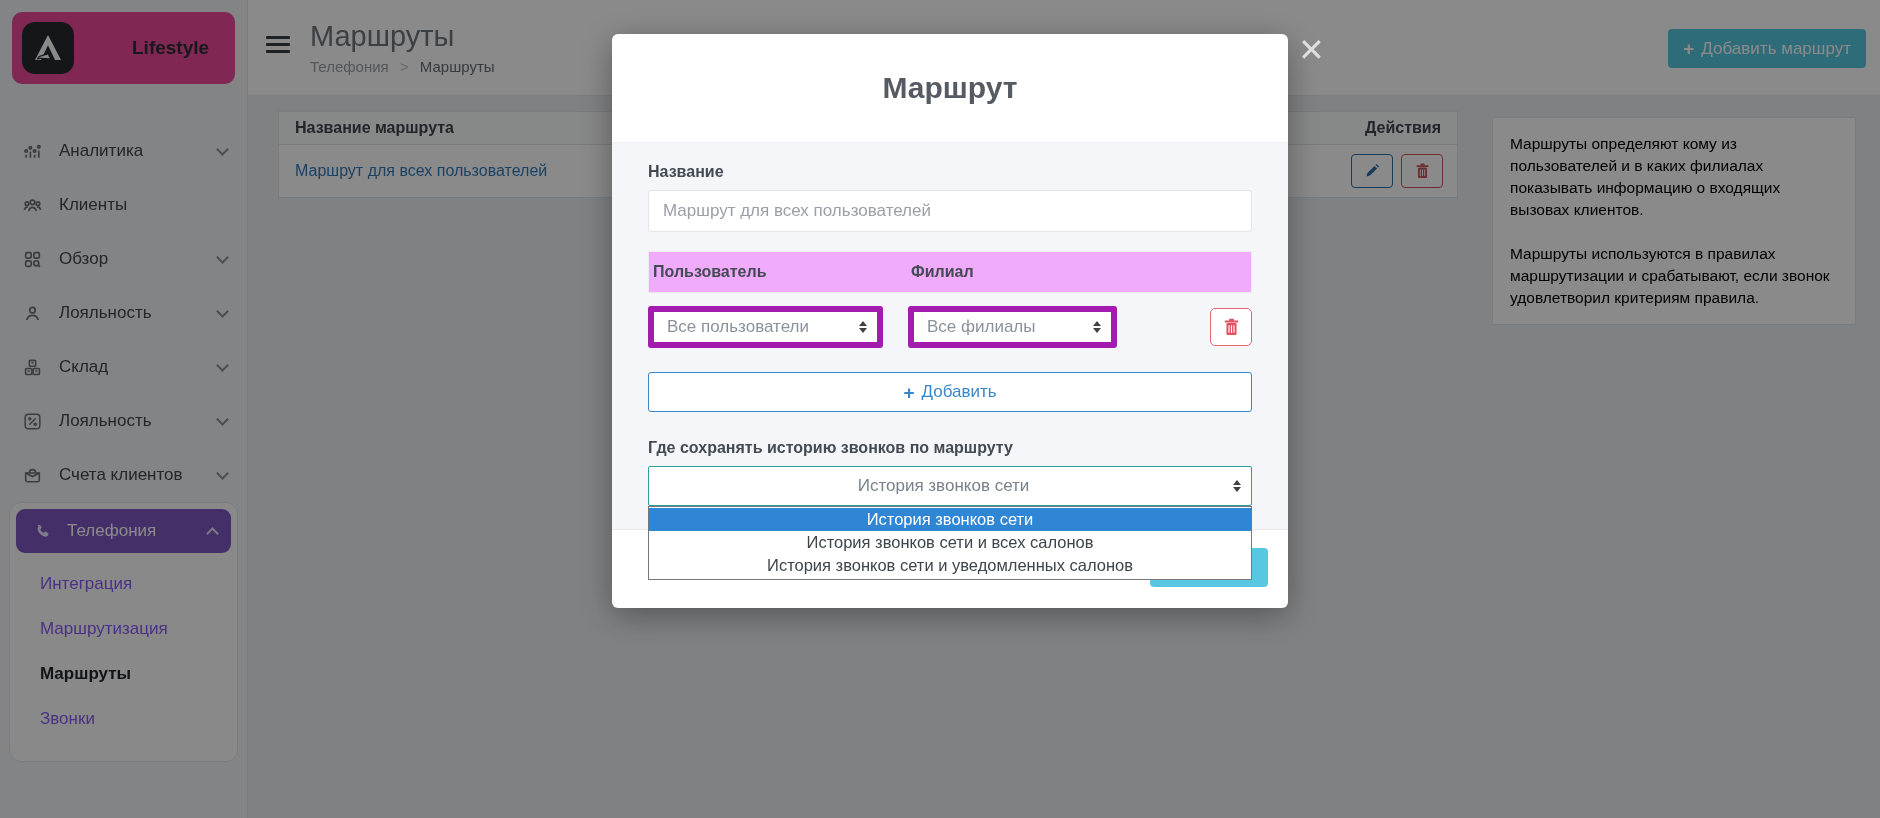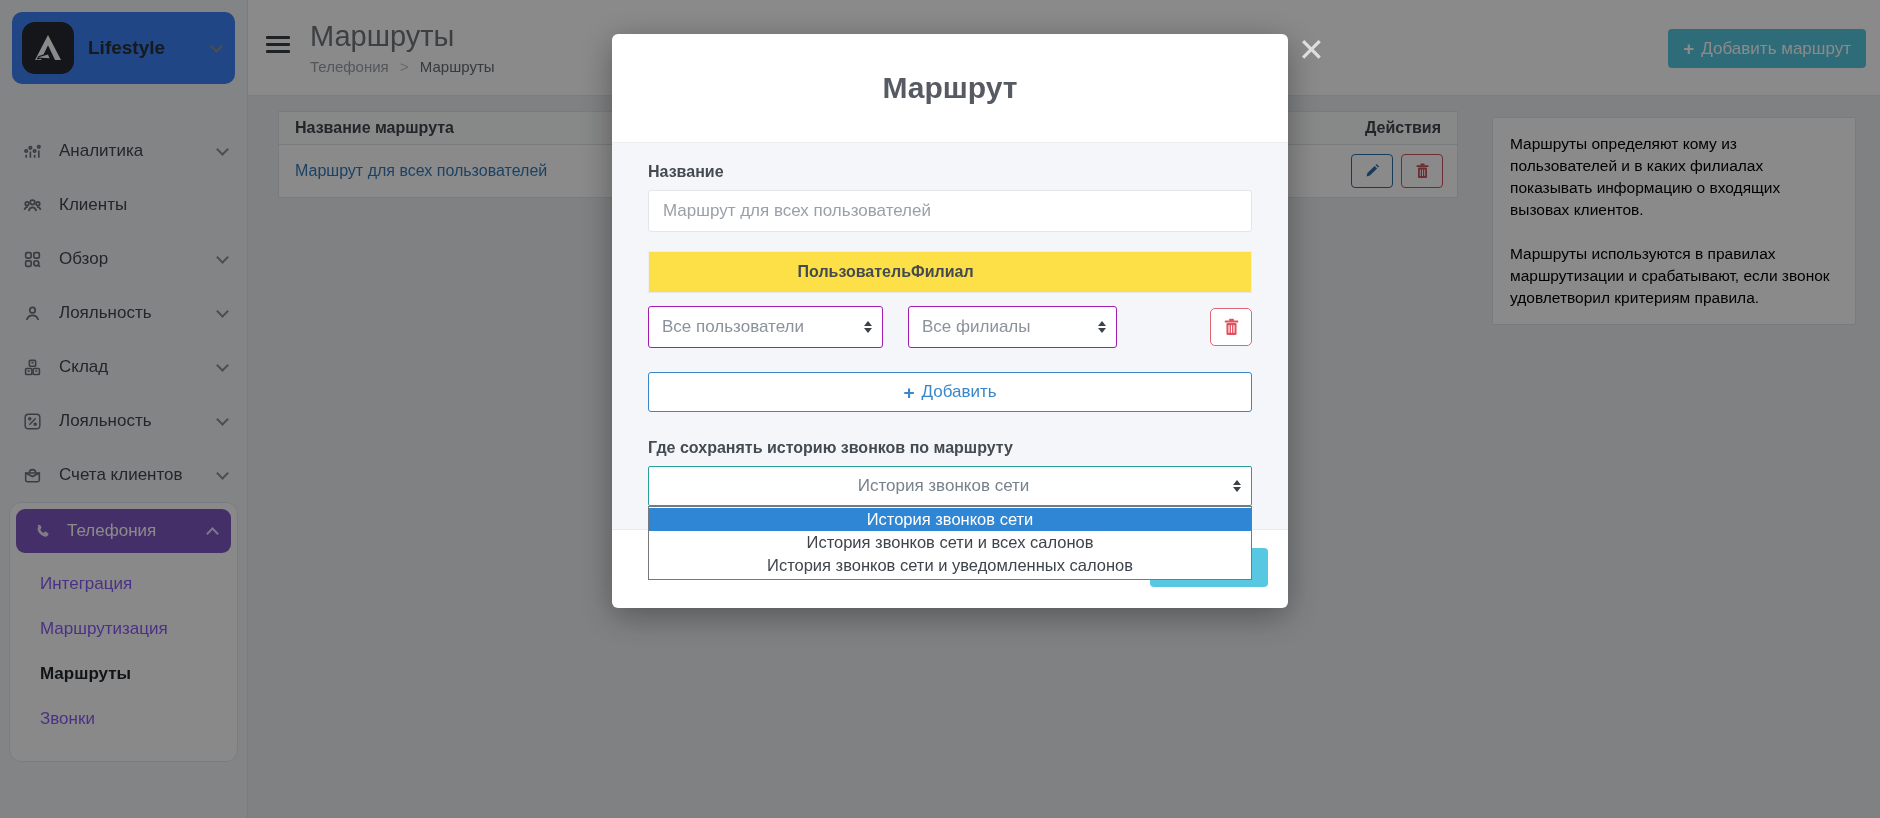--- a/index.html
+++ b/index.html
@@ -3,22 +3,22 @@
 <meta charset="utf-8">
 <style>
   * { margin:0; padding:0; box-sizing:border-box; }
   html,body { width:1880px; height:818px; overflow:hidden; }
   body { font-family:"Liberation Sans", sans-serif; background:#edeff2; color:#3c4248; }
 
   
   .sidebar { position:absolute; left:0; top:0; width:248px; height:818px;
              background:#f3f4f6; border-right:1px solid #e2e4e8; z-index:1; }
   .brand { height:96px; padding:12px; }
-  .brand-btn { height:72px; background:#3b82f6; border-radius:10px; display:flex;
-               align-items:center; padding:0 14px 0 10px; cursor:pointer; }
+  .brand-btn { height:72px; background:#ec4899; border-radius:10px; display:flex;
+               align-items:center; padding:0 14px 0 10px; cursor:pointer;gap:44px; }
   .brand-logo { width:52px; height:52px; flex:0 0 auto; }
   .brand-name { font-size:19px; font-weight:bold; color:#2b3036; margin-left:14px; flex:1; }
   .chev { display:inline-block; width:9px; height:9px; border-right:2px solid #8a9098;
           border-bottom:2px solid #8a9098; transform:rotate(45deg); margin-top:-4px; }
   .chev.up { transform:rotate(-135deg); margin-top:4px; }
   .nav { padding-top:28px; }
   .nav-item { height:54px; display:flex; align-items:center; padding:0 20px 0 22px;
               cursor:pointer; color:#41474e; font-size:17px; }
   .nav-item svg { width:21px; height:21px; stroke:#6a7077; flex:0 0 auto; }
   .nav-item .lbl { margin-left:16px; flex:1; }
@@ -78,25 +78,25 @@
            display:flex; flex-direction:column; }
   .modal-header { height:108px; display:flex; align-items:center; justify-content:center; }
   .modal-title { font-size:30px; font-weight:bold; color:#565b63; }
   .modal-body { height:388px; background:#f5f6fa; border-top:1px solid #eceef2;
                 border-bottom:1px solid #e8eaee; padding:20px 36px 0 36px; position:relative; }
   .field-label { font-size:16px; font-weight:bold; color:#434a52; }
   .name-input { margin-top:9px; width:100%; height:42px; border:1px solid #e3e5e9; border-radius:3px;
                 padding:0 14px; font-size:17px; font-family:inherit; color:#3c4248; background:#fff; }
   .name-input::placeholder { color:#9aa0a8; }
   .route-table { margin-top:19px; }
-  .rt-head { background:#fde047; border:1px solid #eceef2; border-bottom:1px solid #e6e8ec;
-             height:42px; display:flex; align-items:center; padding:0 0 0 2px;text-align:right; }
+  .rt-head { background:#f0abfc; border:1px solid #eceef2; border-bottom:1px solid #e6e8ec;
+             height:42px; display:flex; align-items:center; padding:0 0 0 2px; }
   .rt-head .col-user { width:260px; padding-left:2px; }
   .rt-row { display:flex; align-items:center; padding:13px 0 12px 0; }
-  .fake-select { height:42px; background:#fff; border:1px solid #a21caf; border-radius:3px;
+  .fake-select { height:42px; background:#fff; border:6px solid #a21caf; border-radius:3px;
                  display:flex; align-items:center; padding:0 10px 0 13px; font-size:17px;
                  color:#8b929b; cursor:pointer; }
   .fake-select .txt { flex:1; }
   .sel-user { width:235px; }
   .sel-branch { width:209px; margin-left:25px; }
   .arrows { display:flex; flex-direction:column; align-items:center; gap:2px; margin-left:8px; }
   .tri-up { width:0; height:0; border-left:4px solid transparent; border-right:4px solid transparent;
             border-bottom:5px solid #3c4248; }
   .tri-dn { width:0; height:0; border-left:4px solid transparent; border-right:4px solid transparent;
             border-top:5px solid #3c4248; }

